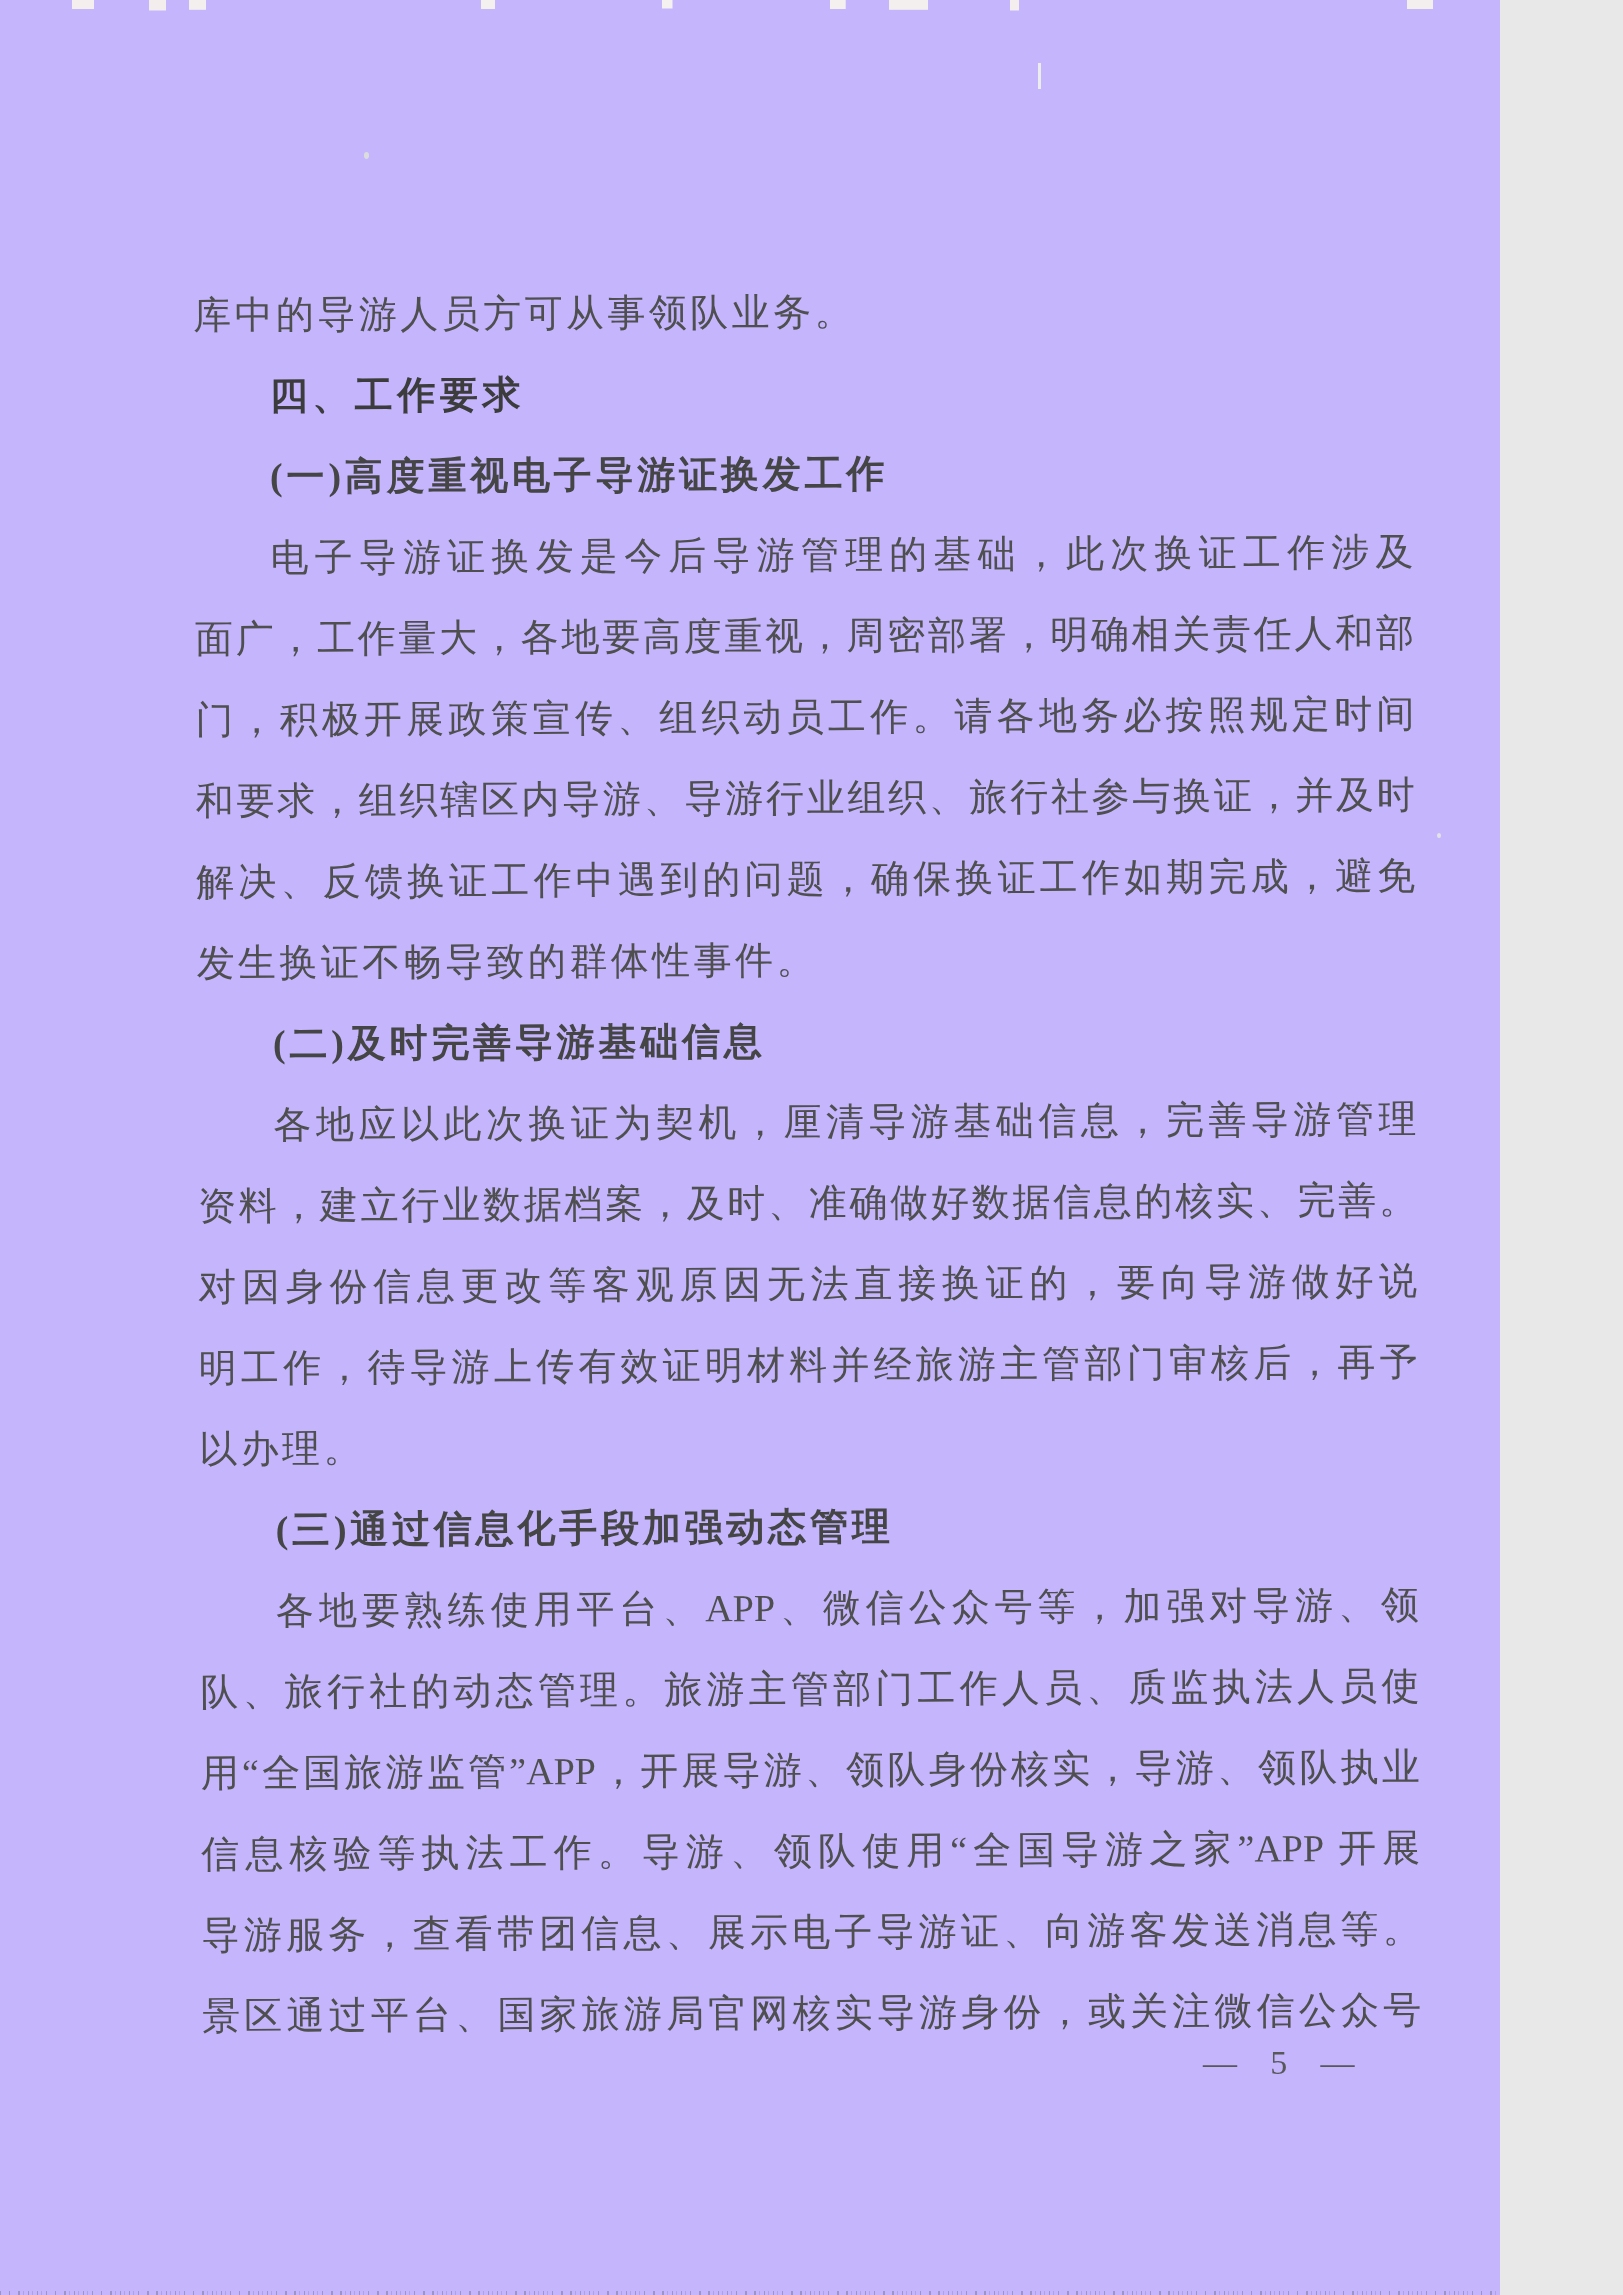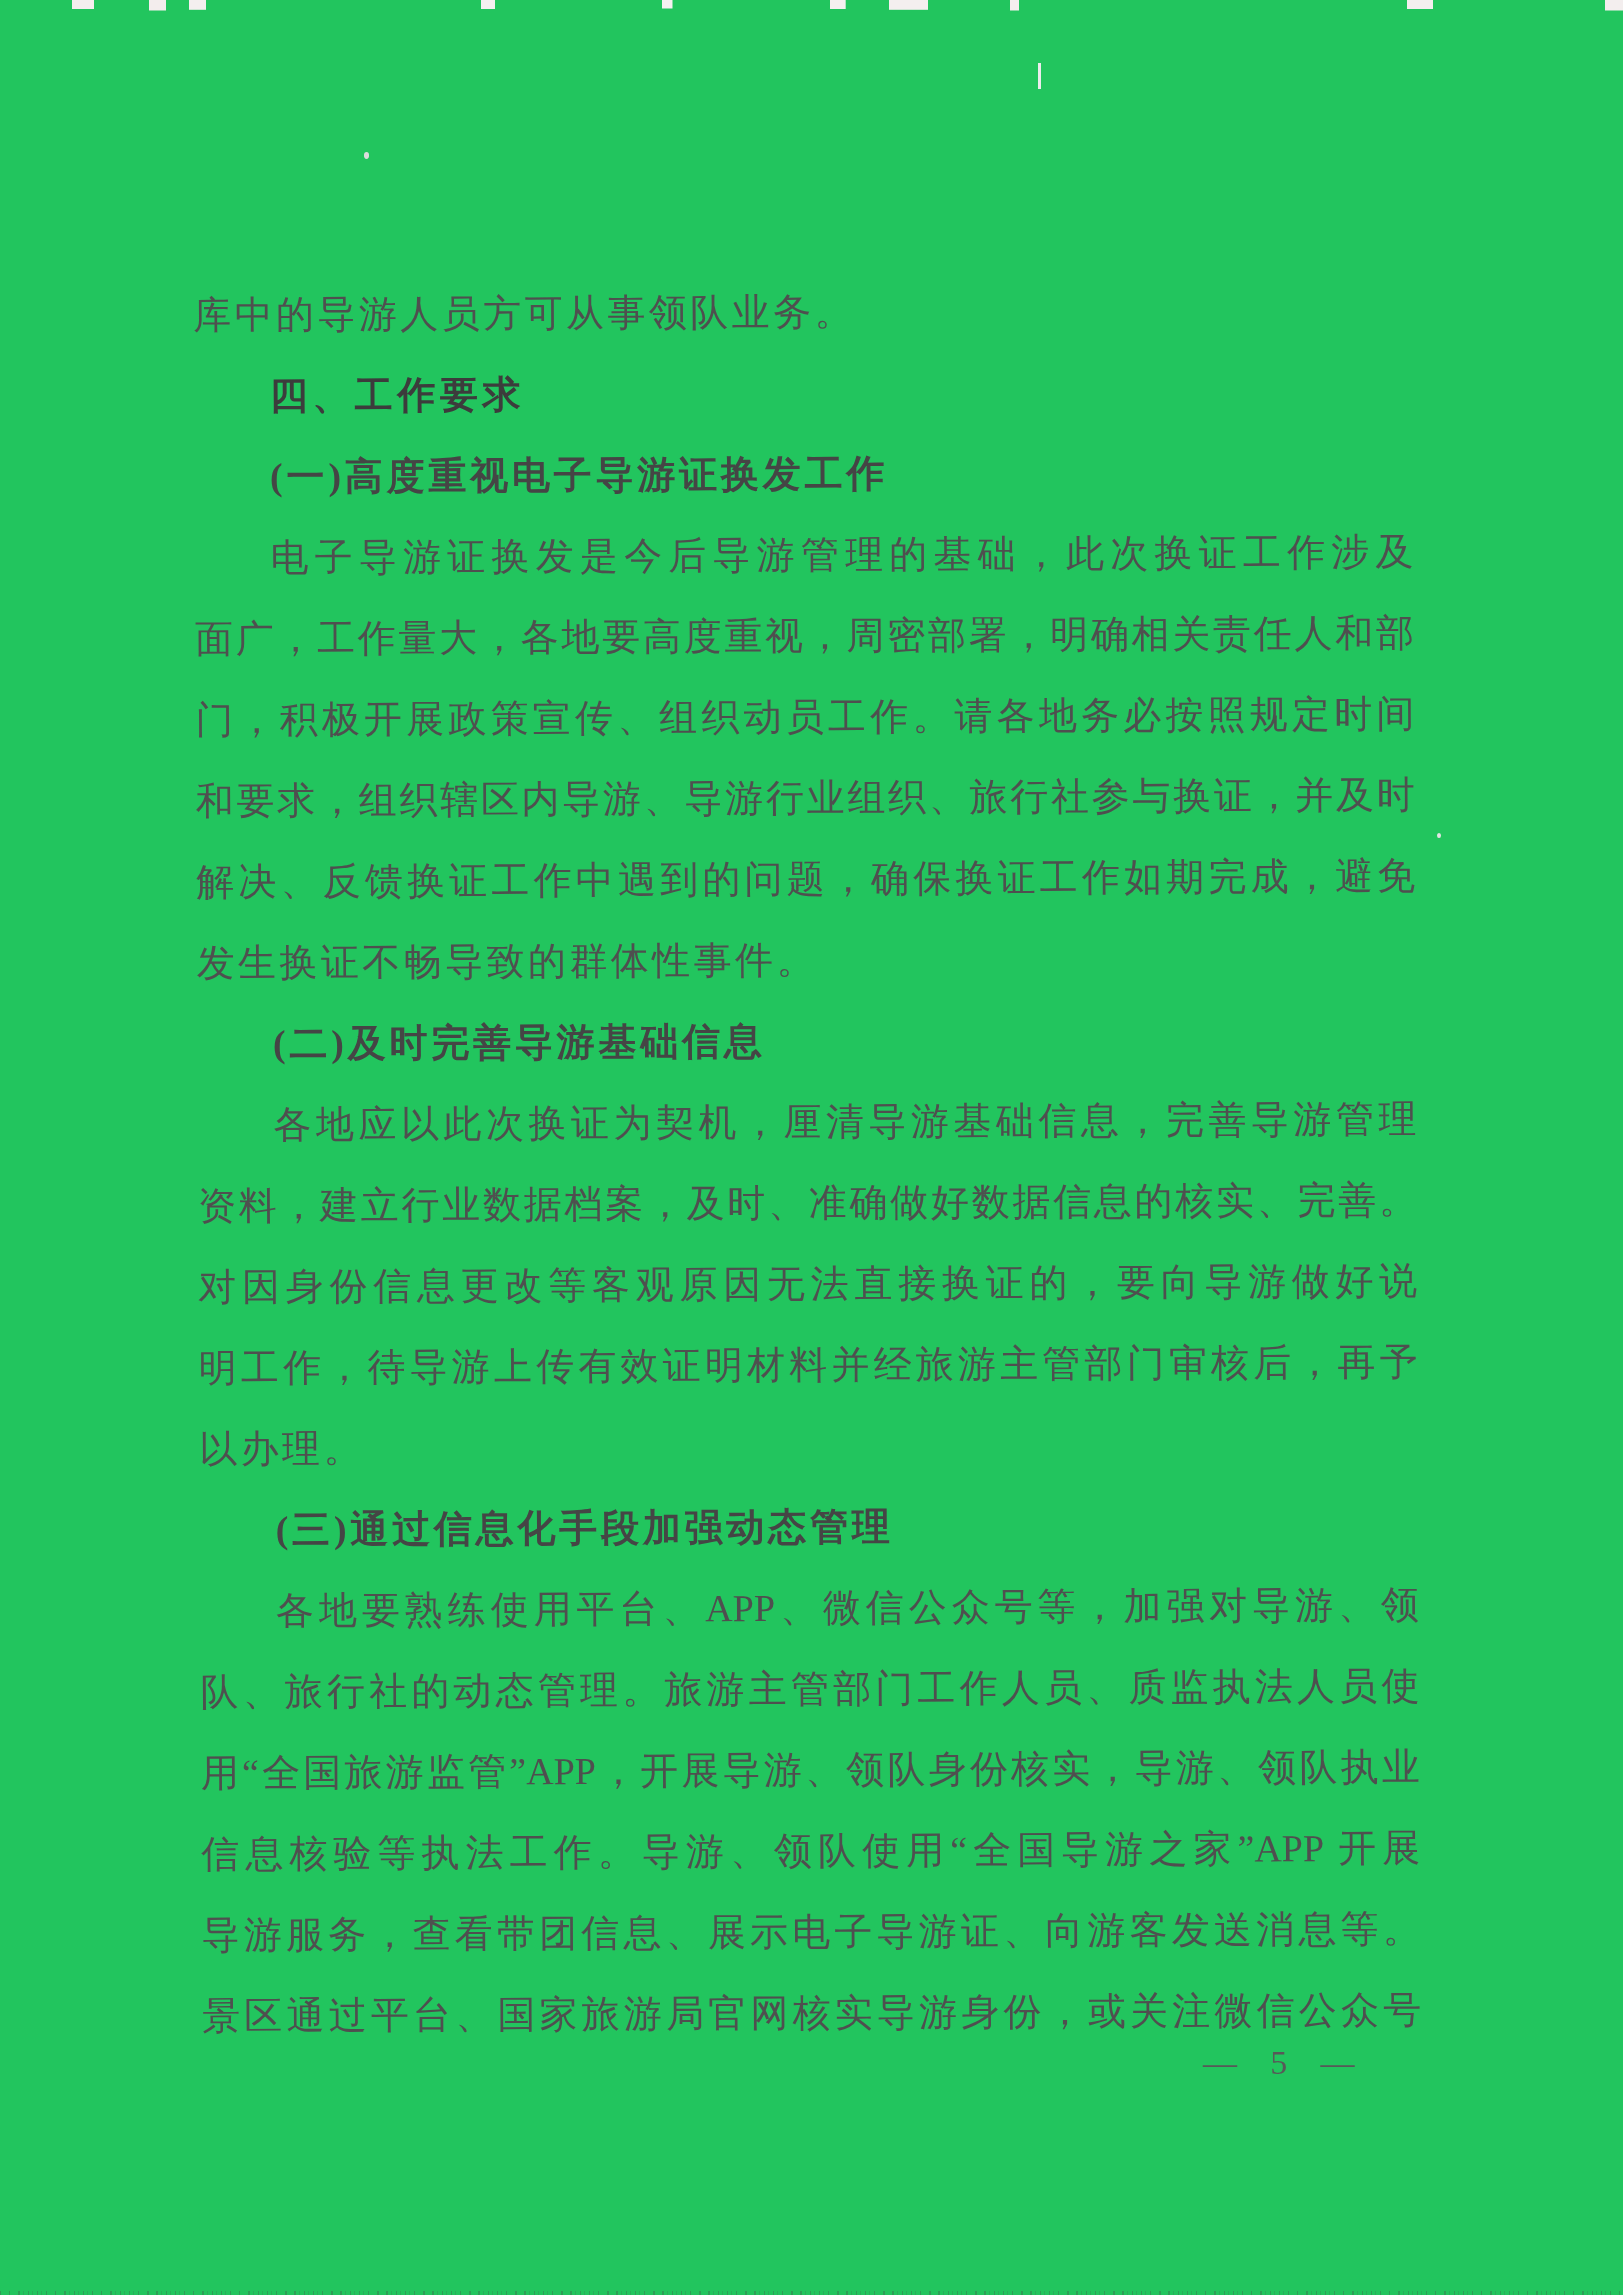--- a/index.html
+++ b/index.html
@@ -2,23 +2,23 @@
 <html style="font-size:10.5px"><head>
 <meta charset="utf-8">
 <style>
   html, body {
     margin: 0;
     padding: 0;
     background: #e8e8e8;
   }
   .page {
     position: relative;
-    width: 1623px;
+    width: 1500px;
     height: 2295px;
-    background: #22c55e;
+    background: #c4b5fd;
     overflow: hidden;
     font-family: "Liberation Serif", "DejaVu Serif", serif;
   }
   
   .top-noise {
     position: absolute;
     top: 0; left: 0;
     width: 100%; height: 11.8px;
     background:
       linear-gradient(#f4eeee, #f4eeee) 72px 0 / 22px 9.2px no-repeat,

